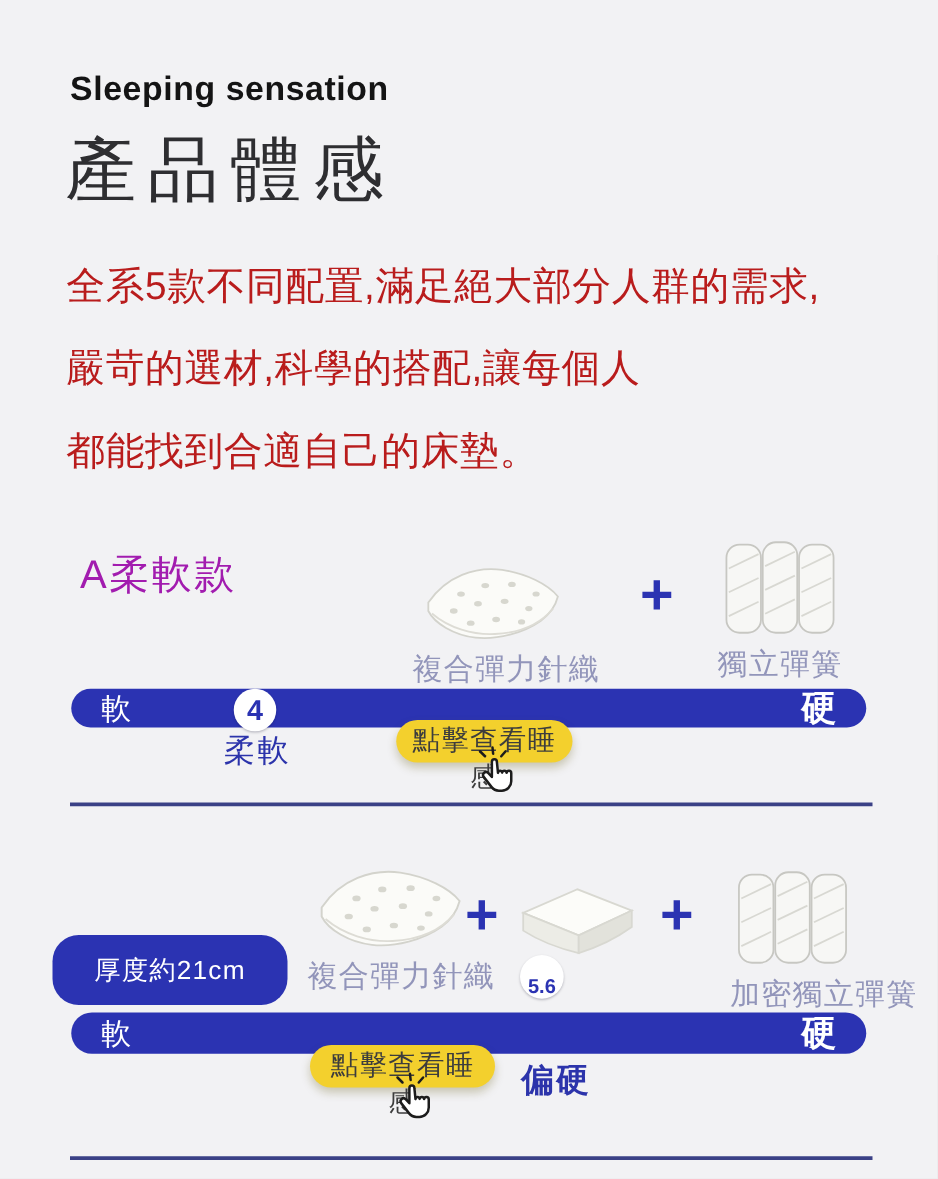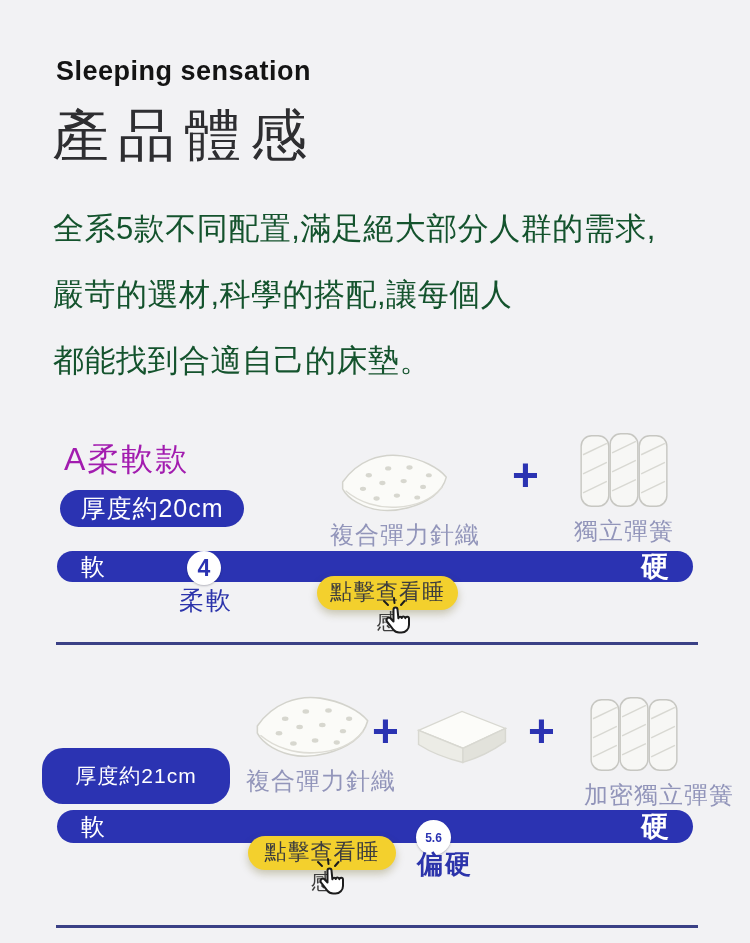--- a/index.html
+++ b/index.html
@@ -4,21 +4,21 @@
 <style>
   html,body{margin:0;padding:0;background:#e8e8ea;}
   .page{
     position:relative;width:750px;height:943px;margin:0 auto;
     background:#f2f2f4;overflow:hidden;
     font-family:"Liberation Sans","DejaVu Sans",sans-serif;
   }
   .abs{position:absolute;}
   .eyebrow{left:56px;top:56px;font-size:27px;font-weight:700;color:#141414;letter-spacing:.5px;}
   .big-title{left:52px;top:98px;font-size:57px;font-weight:400;color:#2e2e31;letter-spacing:9px;margin:0;}
-  .desc{left:53px;top:196px;font-size:31px;font-weight:300;color:#14532d;line-height:66px;letter-spacing:.5px;margin:0;}
+  .desc{left:53px;top:196px;font-size:31px;font-weight:300;color:#b91c1c;line-height:66px;letter-spacing:.5px;margin:0;}
 
   .sec-title{color:#a21caf;letter-spacing:2px;font-weight:400;}
   #titleA{left:64px;top:438px;font-size:32px;}
   #titleB{left:62px;top:688px;font-size:33px;}
 
   .pill{background:#2b33b2;border-radius:21px;color:#fff;display:flex;align-items:center;justify-content:center;font-weight:300;letter-spacing:1px;}
   #pillA{left:60px;top:490px;width:184px;height:37px;font-size:25px;}
   #pillB{left:42px;top:748px;width:188px;height:56px;font-size:21px;}
 
   .comp{text-align:center;}
@@ -27,21 +27,21 @@
   .plus{color:#2b33b2;font-size:46px;font-weight:700;line-height:1;}
 
   .bar{left:57px;width:636px;background:#2b33b2;border-radius:17px;color:#fff;display:flex;align-items:center;justify-content:space-between;padding:0 24px;box-sizing:border-box;}
   #barA{top:551px;height:31px;}
   #barB{top:810px;height:33px;}
   .bar .soft{font-size:24px;font-weight:400;}
   .bar .hard{font-size:28px;font-weight:700;}
 
   .value-circle{background:#fff;border-radius:50%;display:flex;align-items:center;justify-content:center;color:#2b33b2;font-weight:700;box-shadow:0 1px 2px rgba(0,0,30,.25);}
   #circleA{left:187px;top:551px;width:34px;height:34px;font-size:23px;}
-  #circleB{left:416px;top:820px;width:35px;height:35px;font-size:12px;}
+  #circleB{left:416px;top:764px;width:35px;height:35px;font-size:16px;align-items:flex-end;}
 
   .value-label{color:#2c34ab;text-align:center;}
   #vlabelA{left:168px;top:584px;width:76px;font-size:25px;font-weight:400;letter-spacing:2px;}
   #vlabelB{left:405px;top:847px;width:80px;font-size:26px;font-weight:700;letter-spacing:2px;}
 
   .cta{position:absolute;background:#f3d02d;border:none;border-radius:18px;font-size:22px;color:#3d3d3d;
        box-shadow:0 4px 8px rgba(90,80,0,.28);letter-spacing:1px;cursor:pointer;
        font-family:"Liberation Sans","DejaVu Sans",sans-serif;}
   #ctaA{left:317px;top:576px;width:141px;height:34px;}
   #ctaB{left:248px;top:836px;width:148px;height:34px;}
@@ -127,23 +127,20 @@
   <div class="abs eyebrow">Sleeping sensation</div>
   <h1 class="abs big-title">產品體感</h1>
   <div class="abs desc">
     <div>全系5款不同配置,滿足絕大部分人群的需求,</div>
     <div>嚴苛的選材,科學的搭配,讓每個人</div>
     <div>都能找到合適自己的床墊。</div>
   </div>
 
   <div class="abs sec-title" id="titleA">A柔軟款</div>
 
-  <div class="abs pill" id="pillA">
-    <span>厚度約20cm</span>
-  </div>
 
   <div class="abs comp" id="compA1">
     <svg width="120" height="62">
         <use href="#sym-fabric"></use>
       </svg>
     <div class="comp-label">複合彈力針織</div>
   </div>
 
   <div class="abs plus" id="plusA">+</div>
 

